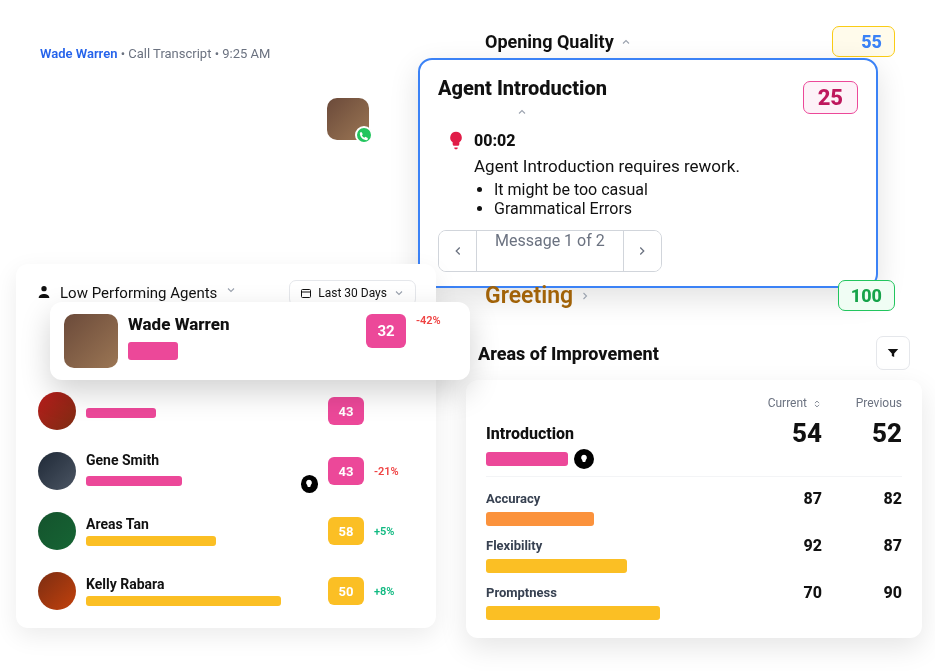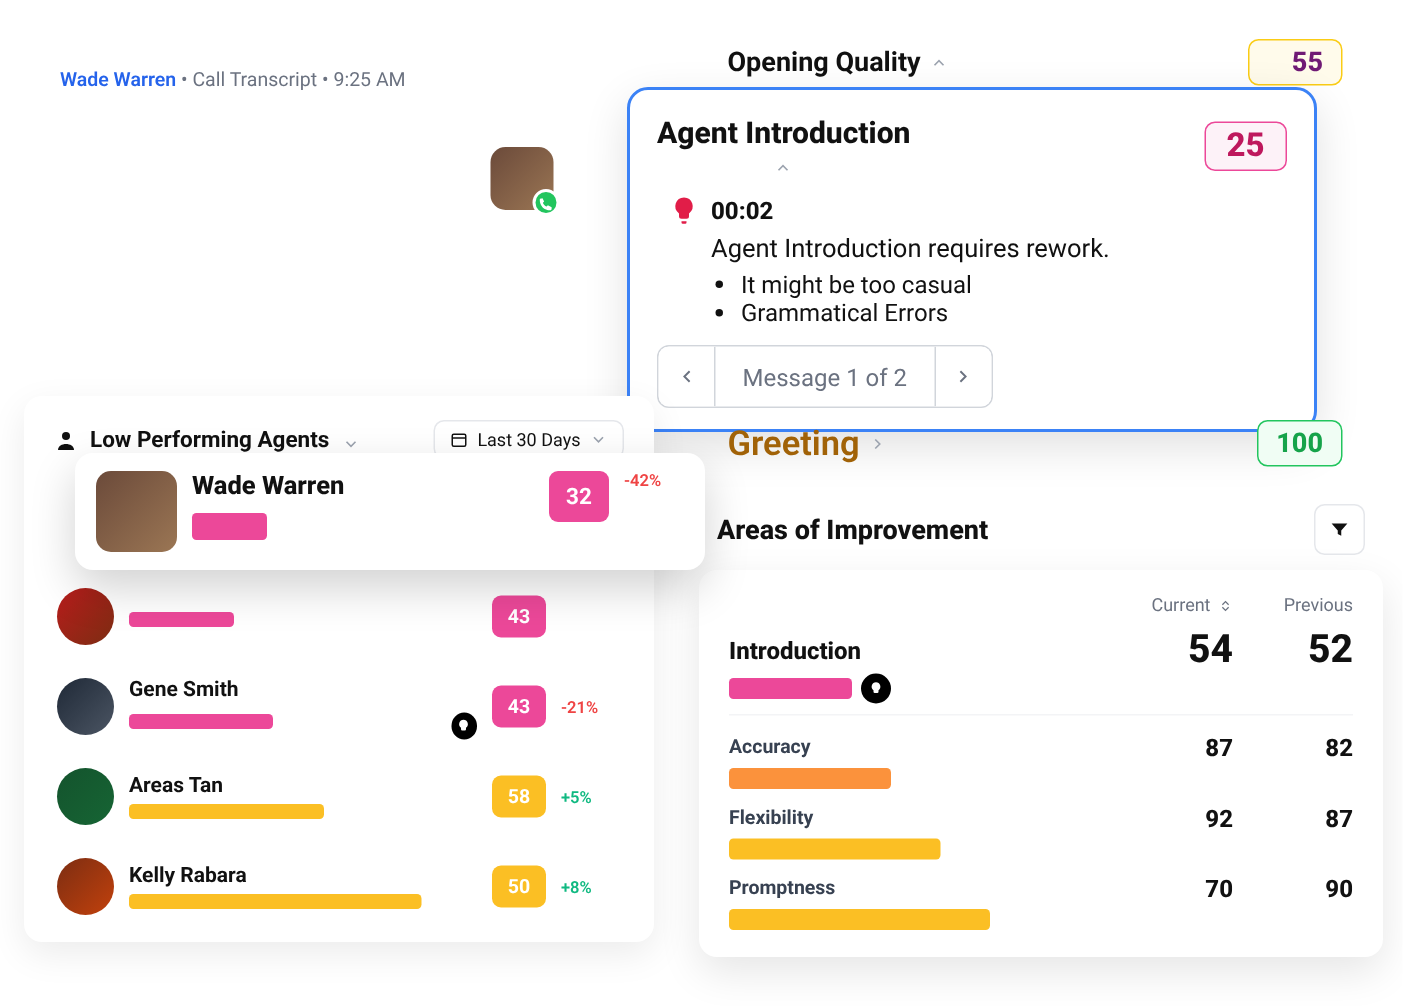--- a/index.html
+++ b/index.html
@@ -38,54 +38,54 @@
     position:absolute; right:36px; display:flex; align-items:center;
     justify-content:space-between; width:418px; padding:0 4px;
   }
   .cat-row.opening { top:26px; }
   .cat-row.greeting { top:280px; }
   .cat-label { font-weight:700; font-size:18px; display:flex; align-items:center; gap:6px; }
   .score-pill {
     padding:4px 12px; border-radius:7px; font-weight:800; font-size:18px;
     border:1.5px solid;
   }
-  .score-pill.yellow { border-color:#facc15; color:#701a75; background:#fffbeb;padding-left:28px; }
+  .score-pill.yellow { border-color:#facc15; color:#3b82f6; background:#fffbeb;padding-left:28px; }
   .score-pill.green  { border-color:#22c55e; color:#16a34a; background:#f0fdf4; }
 
   
   .intro-card {
     position:absolute; top:58px; left:418px; width:460px;
     border:2px solid #3b82f6; border-radius:14px; background:#fff;
     padding:16px 18px 14px; box-shadow:0 10px 30px rgba(0,0,0,.12);
   }
   .intro-header { display:flex; justify-content:space-between; align-items:center; }
   .intro-title { font-weight:800; font-size:20px; display:flex; align-items:center; gap:6px;flex-direction:column; }
   .score-pill.pink { border-color:#ec4899; color:#be185d; background:#fdf2f8; font-size:22px; padding:3px 14px; }
   .ts-row { display:flex; align-items:center; gap:8px; margin-top:12px; padding-left:8px; }
   .bulb-icon { width:20px; height:20px; }
   .bulb-icon path { fill:#e11d48; }
   .ts { font-weight:800; font-size:16px; }
   .rework { margin:6px 0 4px 36px; font-size:17px; }
   .bullets { margin-left:56px; font-size:16px; list-style:disc; }
-  .pager { margin-top:12px; display:inline-flex; align-items:center; border:1px solid #d1d5db; border-radius:8px; overflow:hidden; }
+  .pager { margin-top:12px; display:inline-flex; align-items:flex-start; border:1px solid #d1d5db; border-radius:8px; overflow:hidden; }
   .pg-btn { width:38px; height:40px; display:flex; align-items:center; justify-content:center; background:#fff; border:none; cursor:pointer; }
   .pg-btn:first-child { border-right:1px solid #d1d5db; }
   .pg-btn:last-child  { border-left:1px solid #d1d5db; }
   .pg-label { padding:0 18px; color:#6b7280; font-size:16px; }
   .chev { width:14px; height:14px; stroke:#6b7280; stroke-width:2.2; fill:none; }
   .chev-sm { width:12px; height:12px; stroke:#9ca3af; stroke-width:2.2; fill:none; }
 
   
   .lpa-card {
     position:absolute; top:264px; left:16px; width:420px;
     background:#fff; border-radius:12px; box-shadow:0 8px 24px rgba(0,0,0,.08);
     padding:10px 12px 0;
   }
   .lpa-head { display:flex; justify-content:space-between; align-items:center; padding:6px 8px 16px; }
-  .lpa-title { font-weight:700; font-size:15px; display:flex; align-items:flex-end; gap:8px; }
+  .lpa-title { font-weight:400; font-size:15px; display:flex; align-items:flex-start; gap:8px; }
   .date-pill { display:flex; align-items:center; gap:6px; border:1px solid #e5e7eb; border-radius:7px; padding:5px 10px; font-size:12px; cursor:pointer;margin-left:24px; }
   .cal { width:12px; height:12px; }
   .agent-row { display:flex; align-items:center; gap:10px; padding:4px 10px 18px; position:relative; }
   .agent-row img, .avatar {
     width:38px; height:38px; border-radius:50%; flex-shrink:0;
   }
   .avatar { background:linear-gradient(135deg,#555,#888); }
   .row-body { flex:1; min-width:0; }
   .row-name { font-weight:700; font-size:14px; margin-bottom:4px; display:flex; align-items:center; gap:6px; }
   .bar-track { height:10px; border-radius:3px; background:transparent; position:relative; width:250px; }

